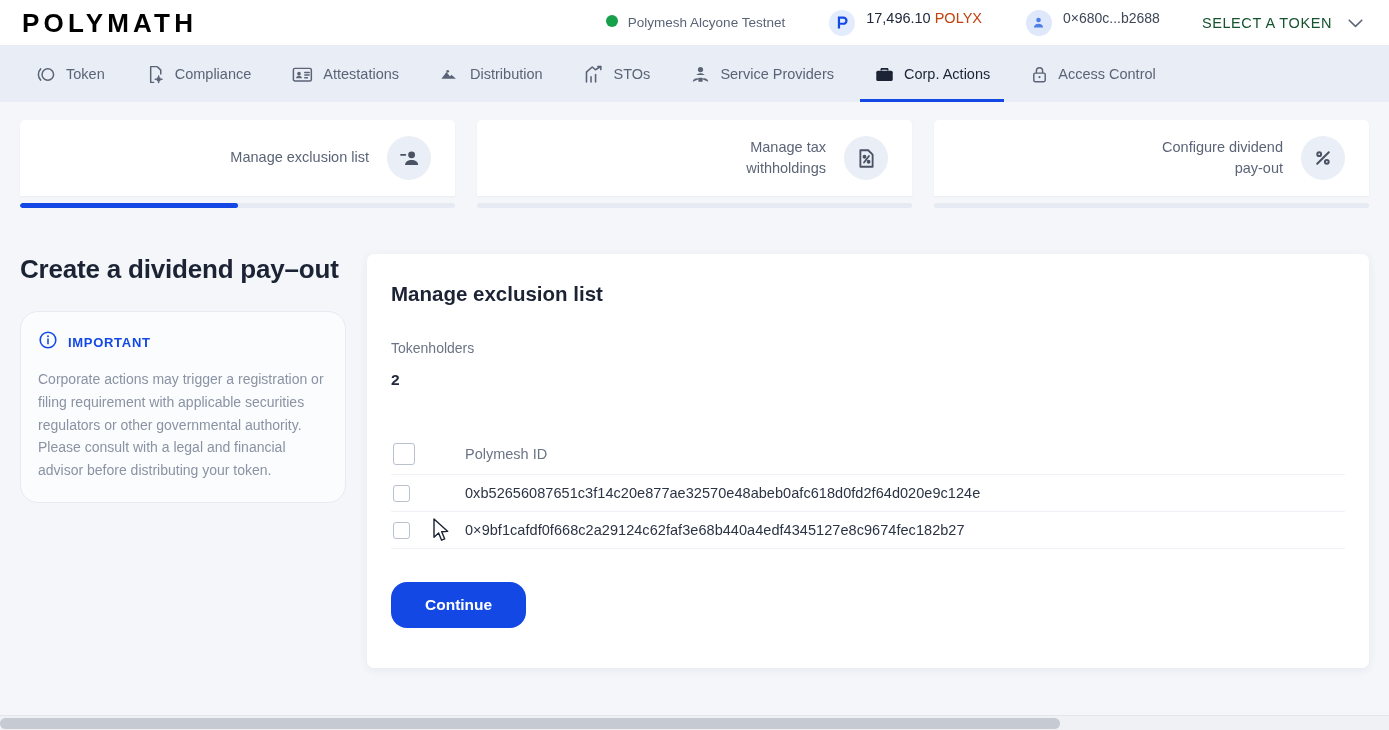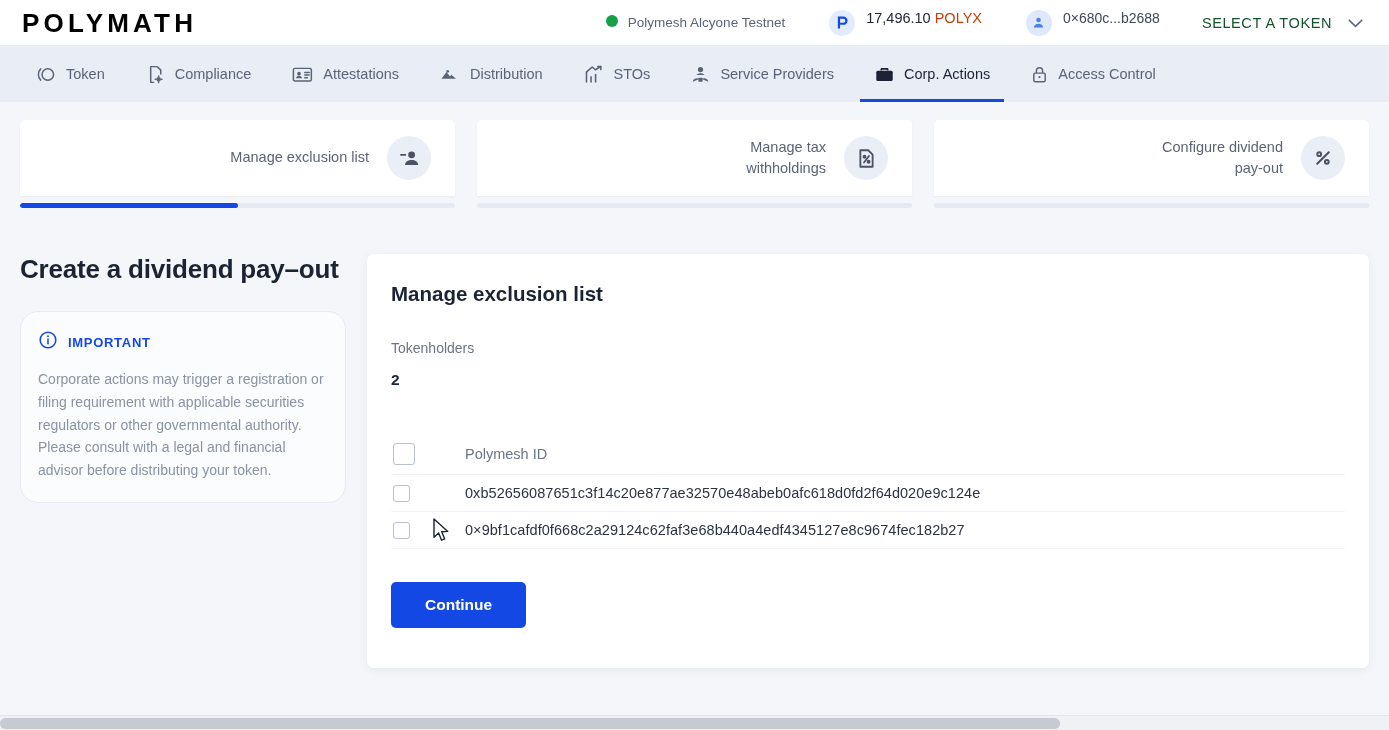--- a/index.html
+++ b/index.html
@@ -308,21 +308,21 @@
     white-space: nowrap;
   }
 
   .continue {
     margin-top: 33px;
     background: #1348e5;
     color: #ffffff;
     font-size: 15.5px;
     font-weight: 700;
     border: none;
-    border-radius: 5px;
+    border-radius: 16px;
     padding: 14px 34px;
     cursor: pointer;
     font-family: "Liberation Sans", sans-serif;
   }
 
   
   .cursor {
     position: absolute;
     left: 433px;
     top: 518px;

